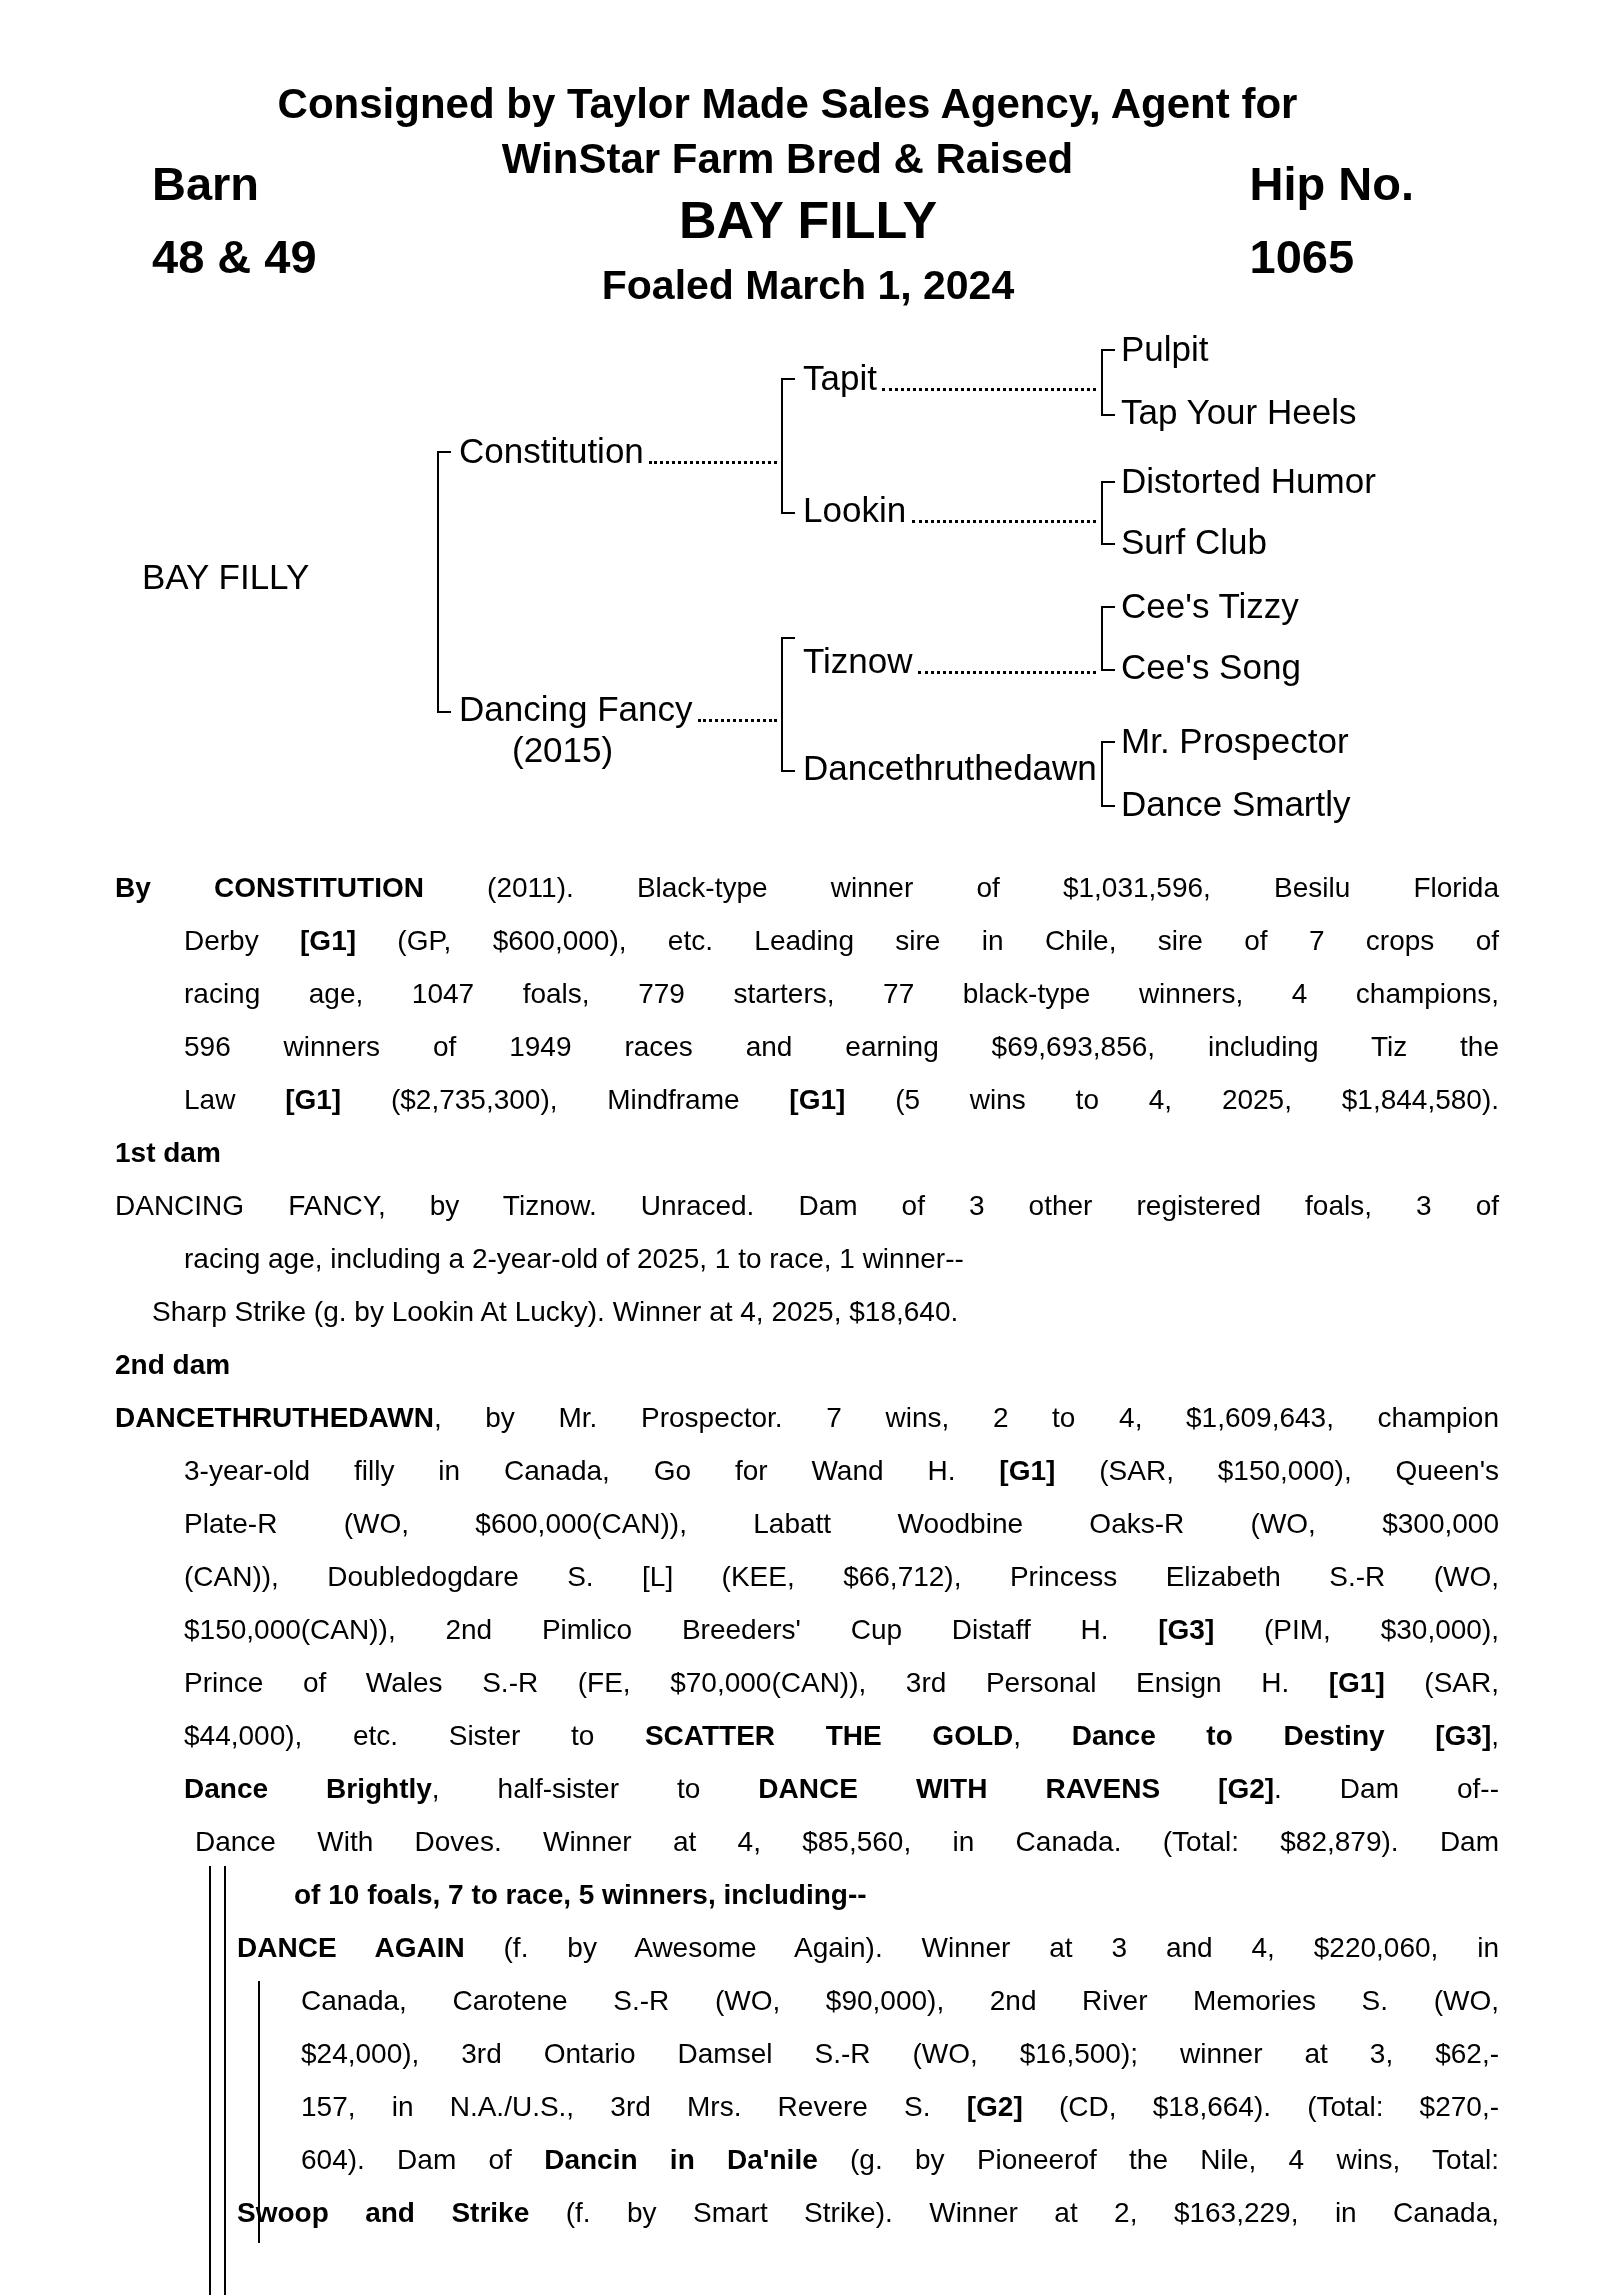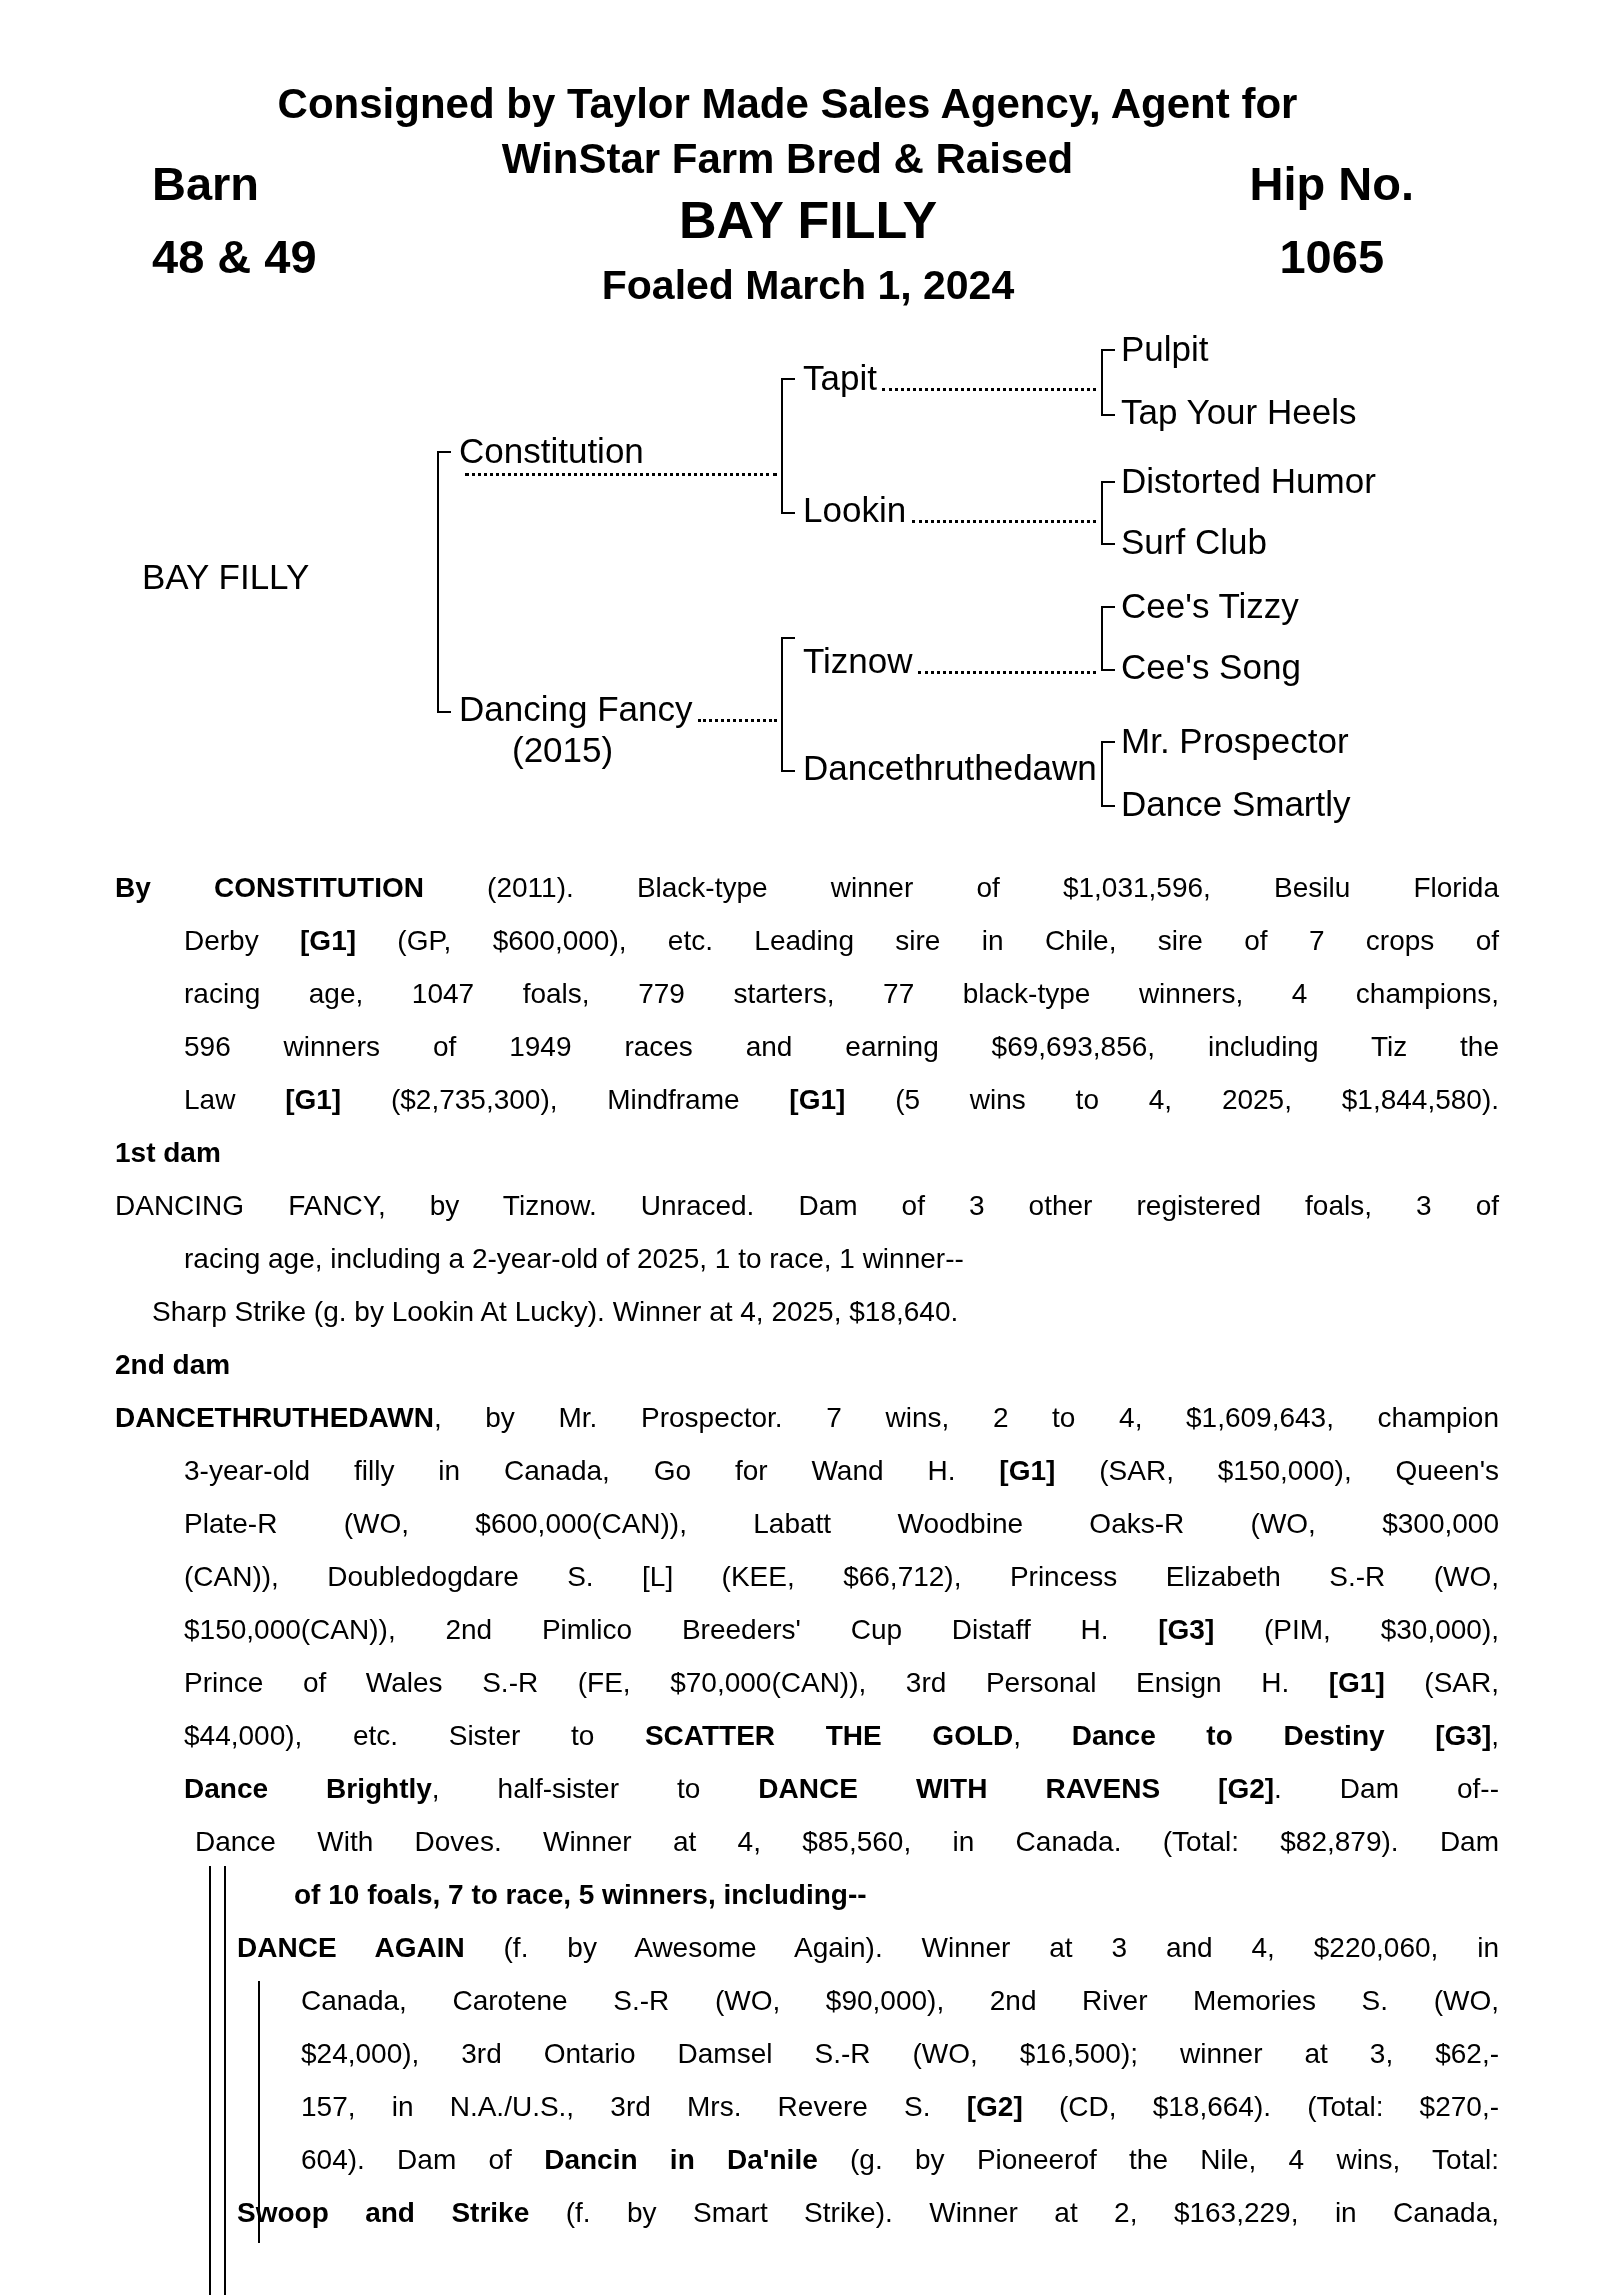--- a/index.html
+++ b/index.html
@@ -22,21 +22,21 @@
   }
   .hdr-foaled {
     position:absolute; top:262px; left:0; width:1616px;
     text-align:center; font-weight:bold; font-size:41px; line-height:46px;
   }
   .hdr-barn {
     position:absolute; left:152px; top:147px;
     font-weight:bold; font-size:47px; line-height:73px;
   }
   .hdr-hip {
-    position:absolute; right:202px; top:147px; text-align:center;
+    position:absolute; right:202px; top:147px; text-align:left;
     font-weight:bold; font-size:47px; line-height:73px;
   }
 
   
   .ped-row {
     position:absolute; display:flex; align-items:stretch;
     font-size:35px; line-height:44px; height:44px; white-space:nowrap;
   }
   .ped-row .dots {
     flex:1 1 auto;
@@ -91,21 +91,21 @@
 <div class="hdr-foaled">Foaled March 1, 2024</div>
 
 <div>
 
   <div class="ped-row" style="left:142px; top:555px;">
     <span>BAY FILLY</span>
   </div>
 
   <div class="bracket" style="left:437px; top:451px; height:258px;"></div>
 
-  <div class="ped-row" style="left:459px; top:429px; width:321px;flex-direction:column;">
+  <div class="ped-row" style="left:459px; top:429px; width:321px;">
     <span>Constitution</span>
     <span class="dots"></span>
   </div>
   <div class="ped-row" style="left:459px; top:687px; width:321px;">
     <span>Dancing Fancy</span>
     <span class="dots"></span>
   </div>
   <div class="ped-row" style="left:512px; top:728px;">
     <span>(2015)</span>
   </div>

